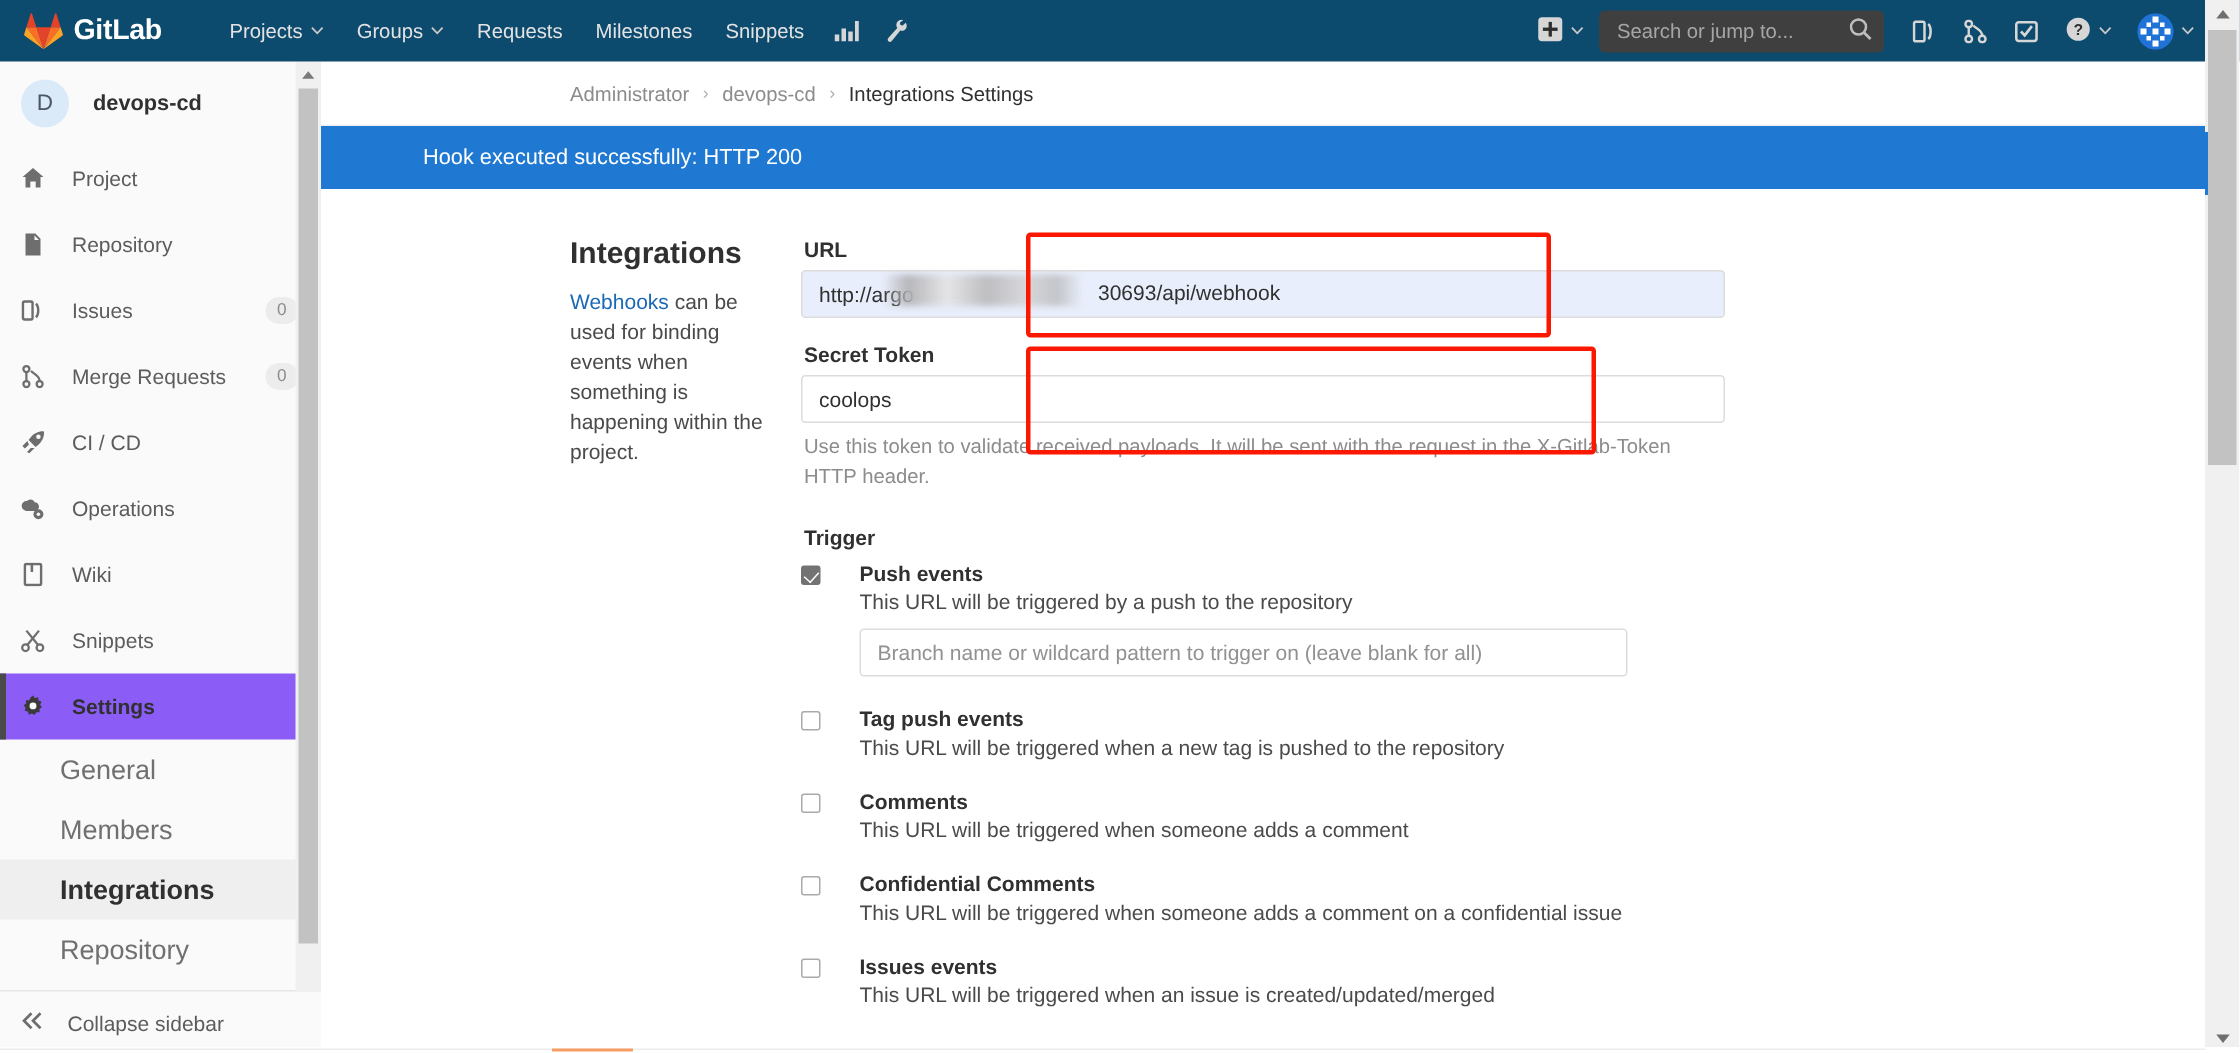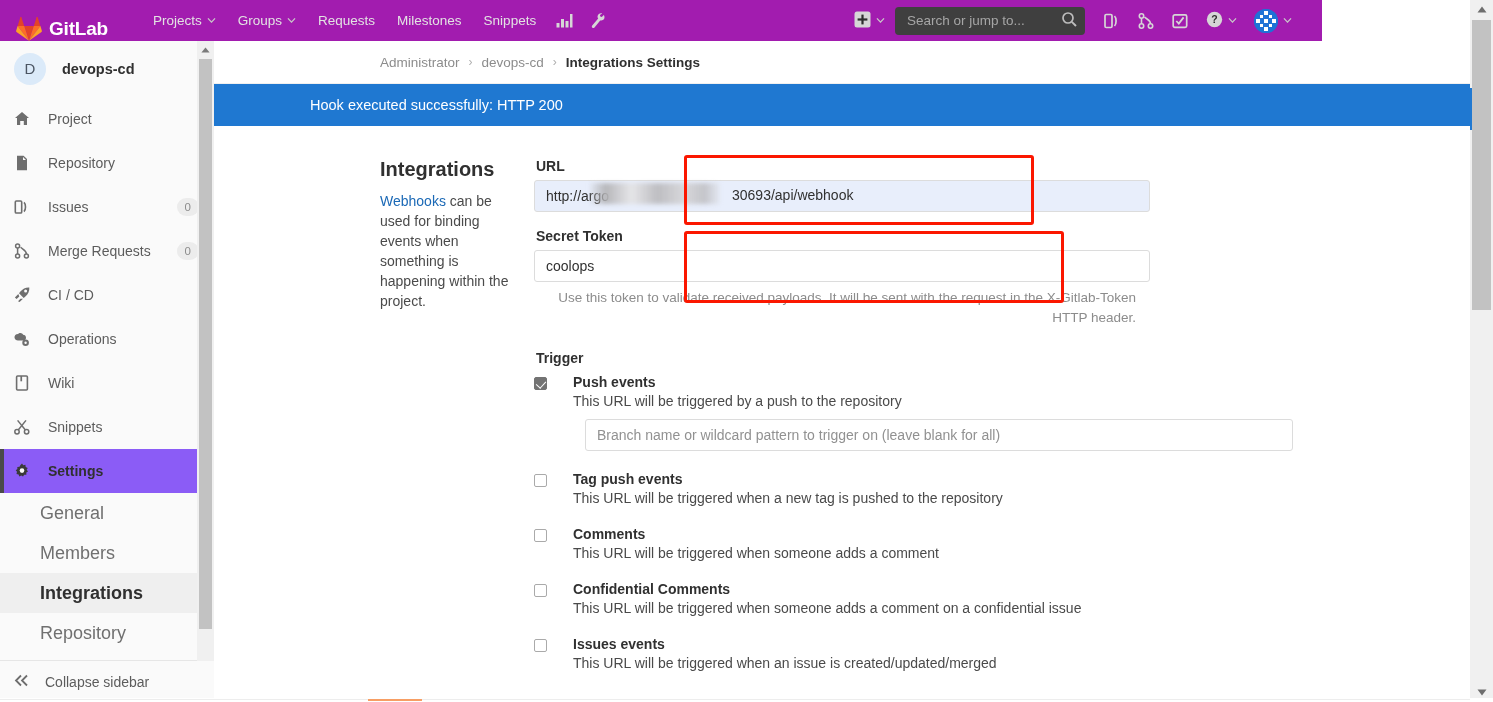--- a/index.html
+++ b/index.html
@@ -9,23 +9,23 @@
     font-family: "Liberation Sans", sans-serif;
     font-size: 14px;
     color: #2e2e2e;
     background: #fff;
     overflow: hidden;
     position: relative;
   }
 
   
   #topnav {
-    position: absolute; top: 0; left: 0; width: 1322px; height: 41px;
-    background: #a21caf;
-    display: flex; align-items: flex-end;
+    position: absolute; top: 0; left: 0; width: 1493px; height: 41px;
+    background: #0c4a6e;
+    display: flex; align-items: center;
     color: #fff;
     z-index: 40;
   }
   .gl-logo-wrap { display: flex; align-items: center; padding: 0 8px 0 16px; }
   .gl-logo { width: 26px; height: 25px; display: block; }
   .gl-brand {
     font-size: 19px; font-weight: bold; color: #fff;
     margin-left: 7px; letter-spacing: -0.2px;
   }
   .nav-links { display: flex; align-items: center; margin-left: 26px; height: 41px; }
@@ -130,25 +130,25 @@
     position: absolute; top: 41px; left: 214px; right: 23px; bottom: 0;
     background: #fff; overflow: hidden;
   }
   .breadcrumb {
     height: 43px; display: flex; align-items: center;
     padding-left: 166px; font-size: 13.5px;
     border-bottom: 1px solid #f0f0f0;
   }
   .bc-link { color: #8c8c8c; cursor: pointer; }
   .bc-sep { color: #b0b0b0; margin: 0 9px; font-size: 12px; }
-  .bc-current { color: #303030; font-weight: bold; }
+  .bc-current { color: #303030; font-weight: normal; }
 
   .flash {
     height: 42px; background: #1f78d1; color: #fff;
-    display: flex; align-items: center; padding-left: 96px;
+    display: flex; align-items: center; padding-left: 68px;
     font-size: 14.5px;
   }
 
   .body-area { padding: 32px 0 0 0; }
   .row { display: flex; }
   .col-left { width: 302px; padding-left: 166px; padding-right: 0; }
   .col-left h2 {
     margin: 0 0 10px 0; font-size: 20px; font-weight: bold; color: #303030;
   }
   .col-left p { margin: 0; font-size: 14px; line-height: 20px; color: #4a4a4a; }
@@ -162,42 +162,42 @@
   }
   .txt-input {
     width: 100%; height: 32px; border: 1px solid #dcdcdc; border-radius: 3px;
     padding: 0 11px; font-size: 14px; color: #303030;
     font-family: "Liberation Sans", sans-serif; outline: none; background: #fff;
   }
   .txt-input.autofilled { background: #e8eefb; }
   .txt-input::placeholder { color: #919191; }
   .help-text {
     font-size: 13.5px; color: #8c8c8c; line-height: 20px;
-    margin: 6px 0 0 2px; max-width: 600px; text-align: right;
+    margin: 6px 0 0 2px; max-width: 600px;
   }
   .trigger-head {
     font-size: 14px; font-weight: bold; color: #303030; margin: 22px 0 8px 2px;
   }
   .chk-group { margin-bottom: 20px; }
   .chk-row { display: flex; align-items: flex-start; gap: 16px; }
   .chk {
     width: 13px; height: 13px; flex: none; margin-top: 3px;
     border: 1px solid #aaa; border-radius: 2px; background: #fff; cursor: pointer;
     position: relative;
   }
   .chk.checked { background: #737373; border-color: #737373; }
   .chk.checked::after {
     content: ""; position: absolute; left: 3px; top: 1px;
     width: 5px; height: 8px; border: solid #fff;
     border-width: 0 1.7px 1.7px 0; transform: rotate(42deg);
   }
   .chk-texts { margin-left: 10px; }
   .chk-title { font-size: 14px; font-weight: bold; color: #303030; }
   .chk-desc { font-size: 14px; color: #4a4a4a; margin-top: 3px; }
-  .branch-input { margin-top: 10px; width: 708px; margin-left: 12px; }
+  .branch-input { margin-top: 10px; width: 512px; }
 
   
   .annot {
     position: absolute; border: 3px solid #fb1700; border-radius: 3px;
     pointer-events: none; z-index: 25;
   }
   #annot-url   { left: 684px;  top: 155px; width: 350px; height: 70px; }
   #annot-token { left: 684px;  top: 231px; width: 380px; height: 72px; }
   #annot-side  { left: 10px;   top: 559px; width: 124px; height: 38px; }
 

